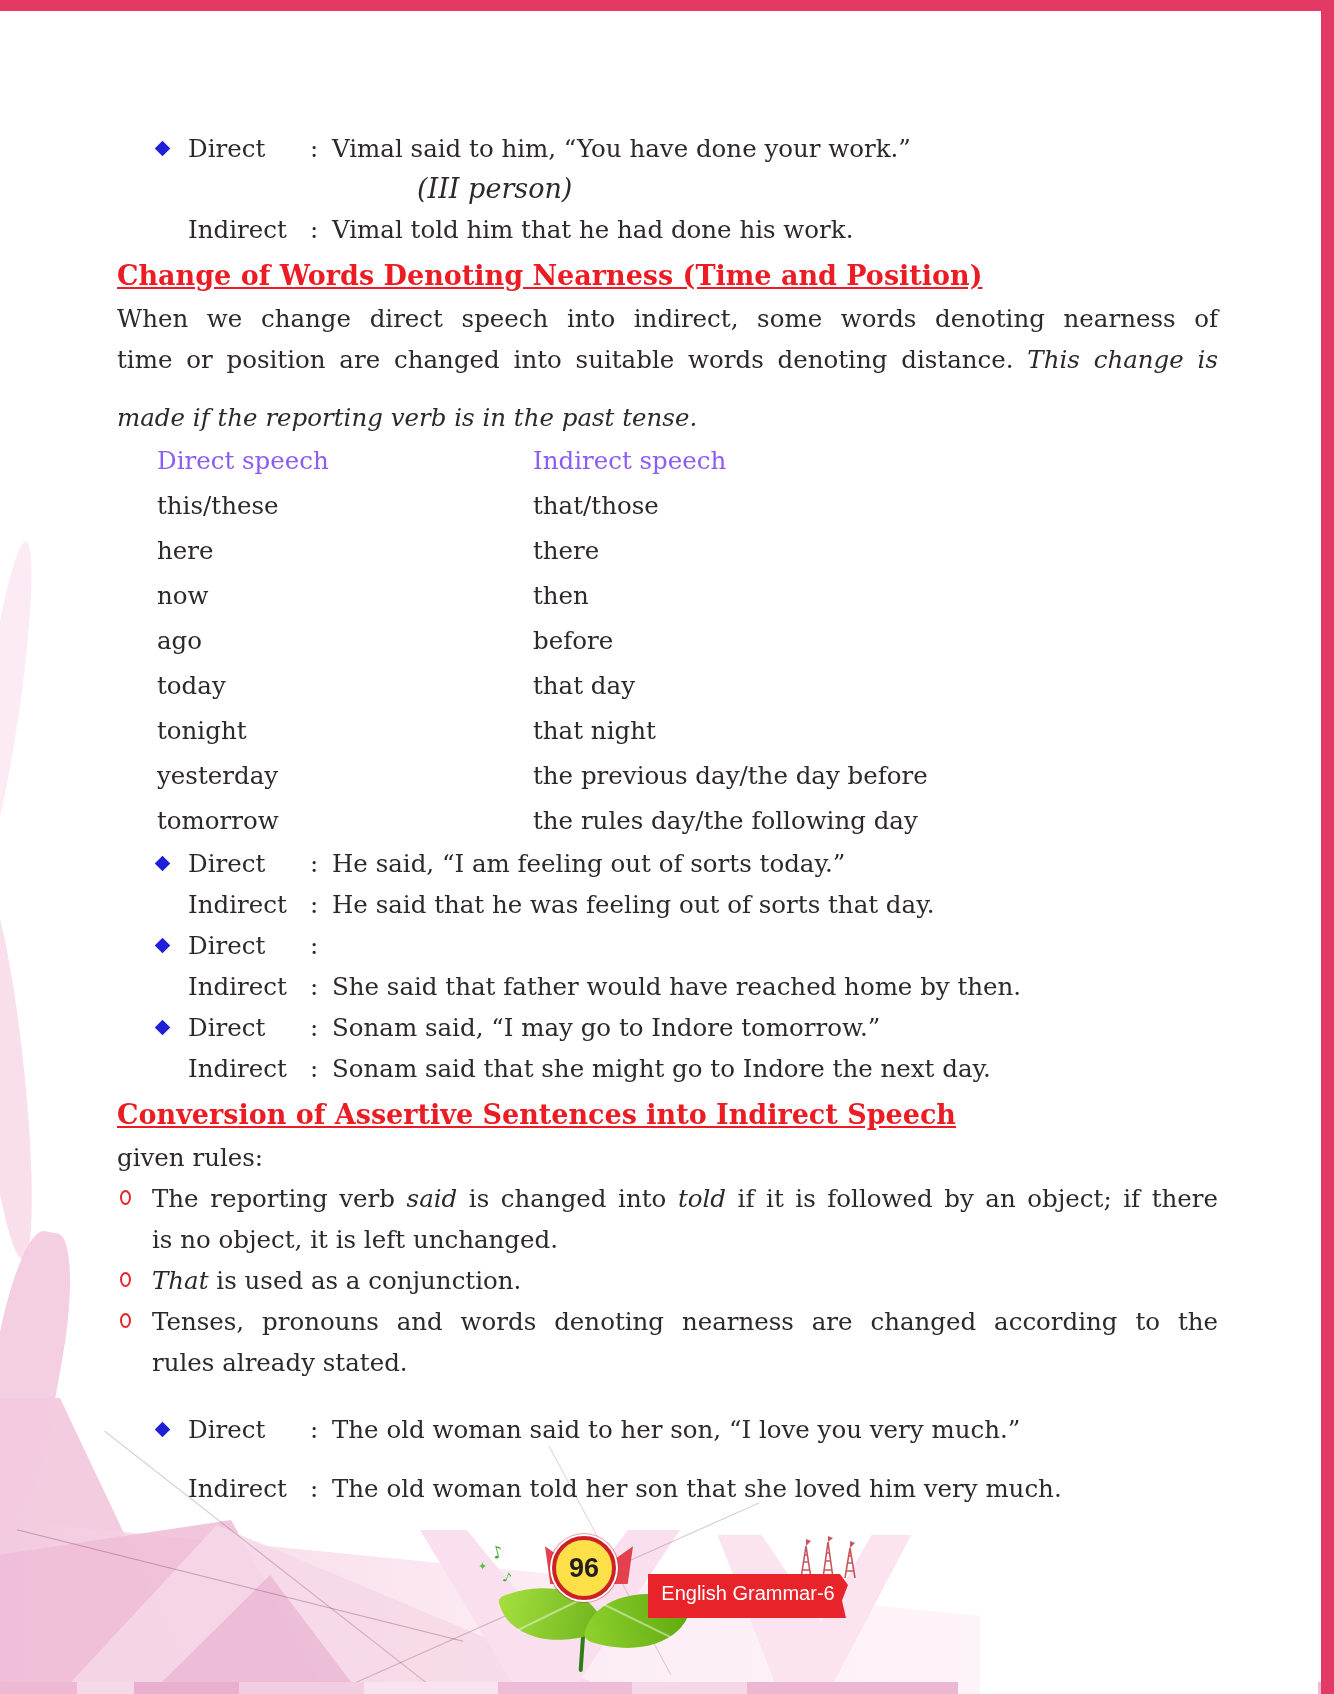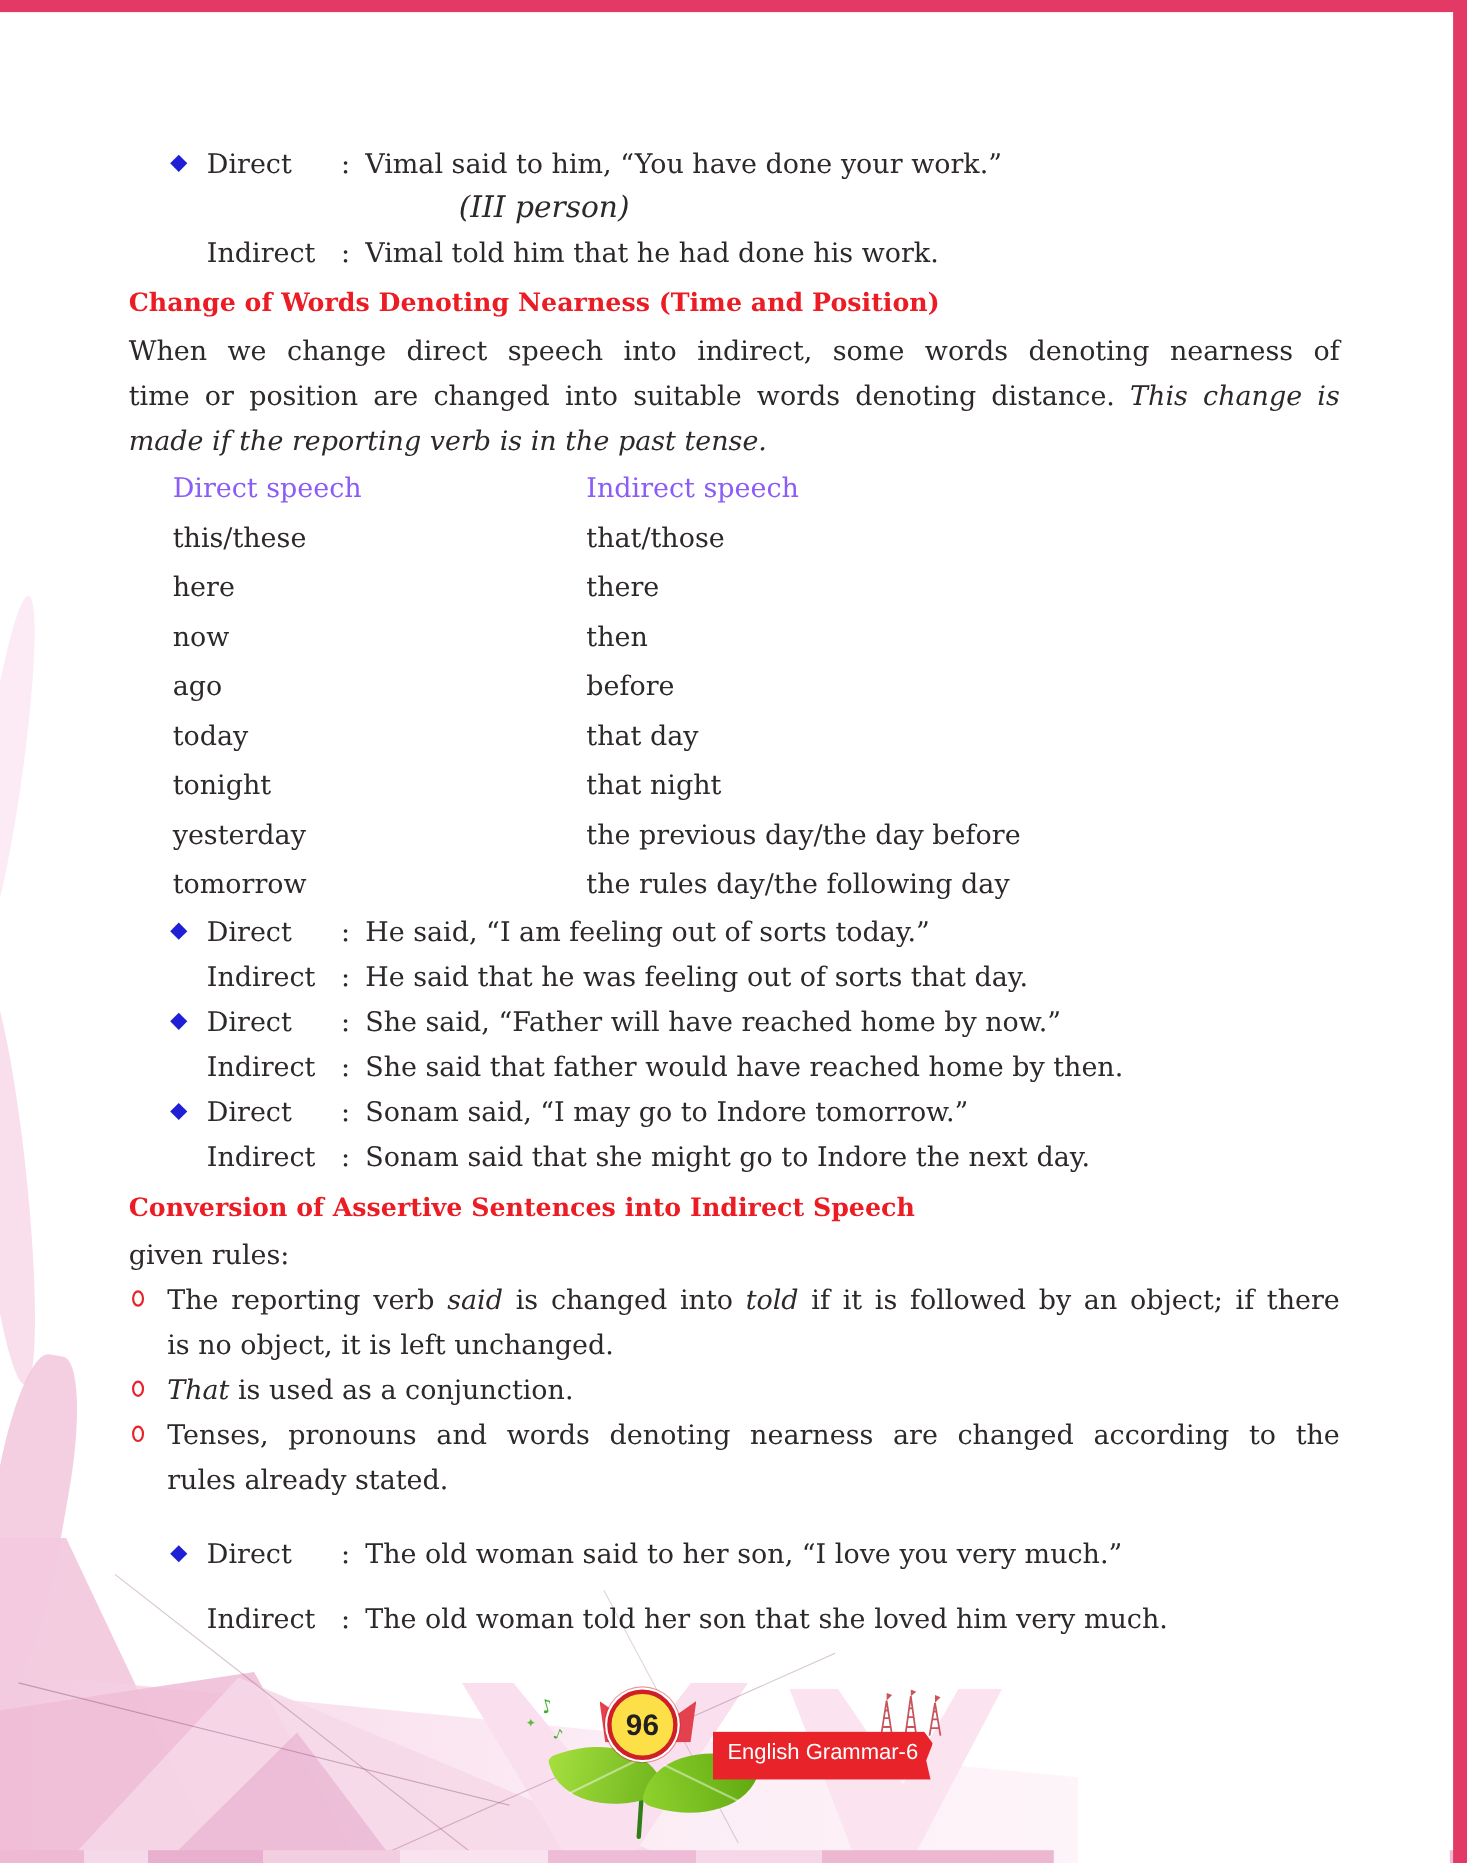--- a/index.html
+++ b/index.html
@@ -32,23 +32,23 @@
   .d-v2 { left:700px; top:1535px; width:220px; height:159px; background:#fbe4f0; clip-path:polygon(8% 0,28% 0,55% 55%,78% 0,96% 0,58% 100%,36% 100%); }
   .d-dark { left:150px; top:1575px; width:300px; height:119px; background:#e6a8cb; clip-path:polygon(0 100%,40% 0,70% 100%); opacity:.55; }
   .d-line { height:1px; background:rgba(130,70,100,.4); }
   .d-l1 { left:10px;  top:1585px; width:460px; transform:rotate(14deg); }
   .d-l2 { left:60px;  top:1560px; width:420px; transform:rotate(38deg); opacity:.8; }
   .d-l3 { left:300px; top:1600px; width:480px; transform:rotate(-24deg); opacity:.8; }
   .d-l4 { left:480px; top:1560px; width:260px; transform:rotate(62deg); opacity:.6; }
 
   
   .content { position:relative; z-index:5; padding:128px 116px 0 117px; font-size:24.5px; line-height:41px; }
-  .red-heading { color:#eb1c24; font-weight:bold; font-size:23px; line-height:44px; margin-top:4px; }
+  .red-heading { color:#eb1c24; font-weight:bold; font-size:27px; line-height:44px; margin-top:4px;text-decoration:underline; }
   .jline { text-align:justify; text-align-last:justify; }
-  .it { font-style:italic; }
+  .it { font-style:italic;margin-top:17px; }
 
   
   .ex-row { display:flex; padding-left:38px; }
   .ex-bullet { width:33px; flex:0 0 33px; position:relative; }
   .diamond { position:absolute; left:2px; top:15px; width:11px; height:11px; background:#1f1fd6; transform:rotate(45deg); }
   .ex-label { width:122px; flex:0 0 122px; }
   .ex-colon { width:22px; flex:0 0 22px; }
   .ex-text { flex:1; }
   .person-note { font-style:italic; font-size:27px; margin-left:300px; line-height:40px; }
 
@@ -190,21 +190,20 @@
         <span class="ex-label">Indirect</span>
           <span class="ex-colon">:</span>
         <span class="ex-text">He said that he was feeling out of sorts that day.</span>
       </div>
       <div class="ex-row">
         <span class="ex-bullet">
             <span class="diamond"></span>
           </span>
         <span class="ex-label">Direct</span>
           <span class="ex-colon">:</span>
-        <span class="ex-text">She said, “Father will have reached home by now.”</span>
       </div>
       <div class="ex-row">
         <span class="ex-bullet"></span>
         <span class="ex-label">Indirect</span>
           <span class="ex-colon">:</span>
         <span class="ex-text">She said that father would have reached home by then.</span>
       </div>
       <div class="ex-row">
         <span class="ex-bullet">
             <span class="diamond"></span>

